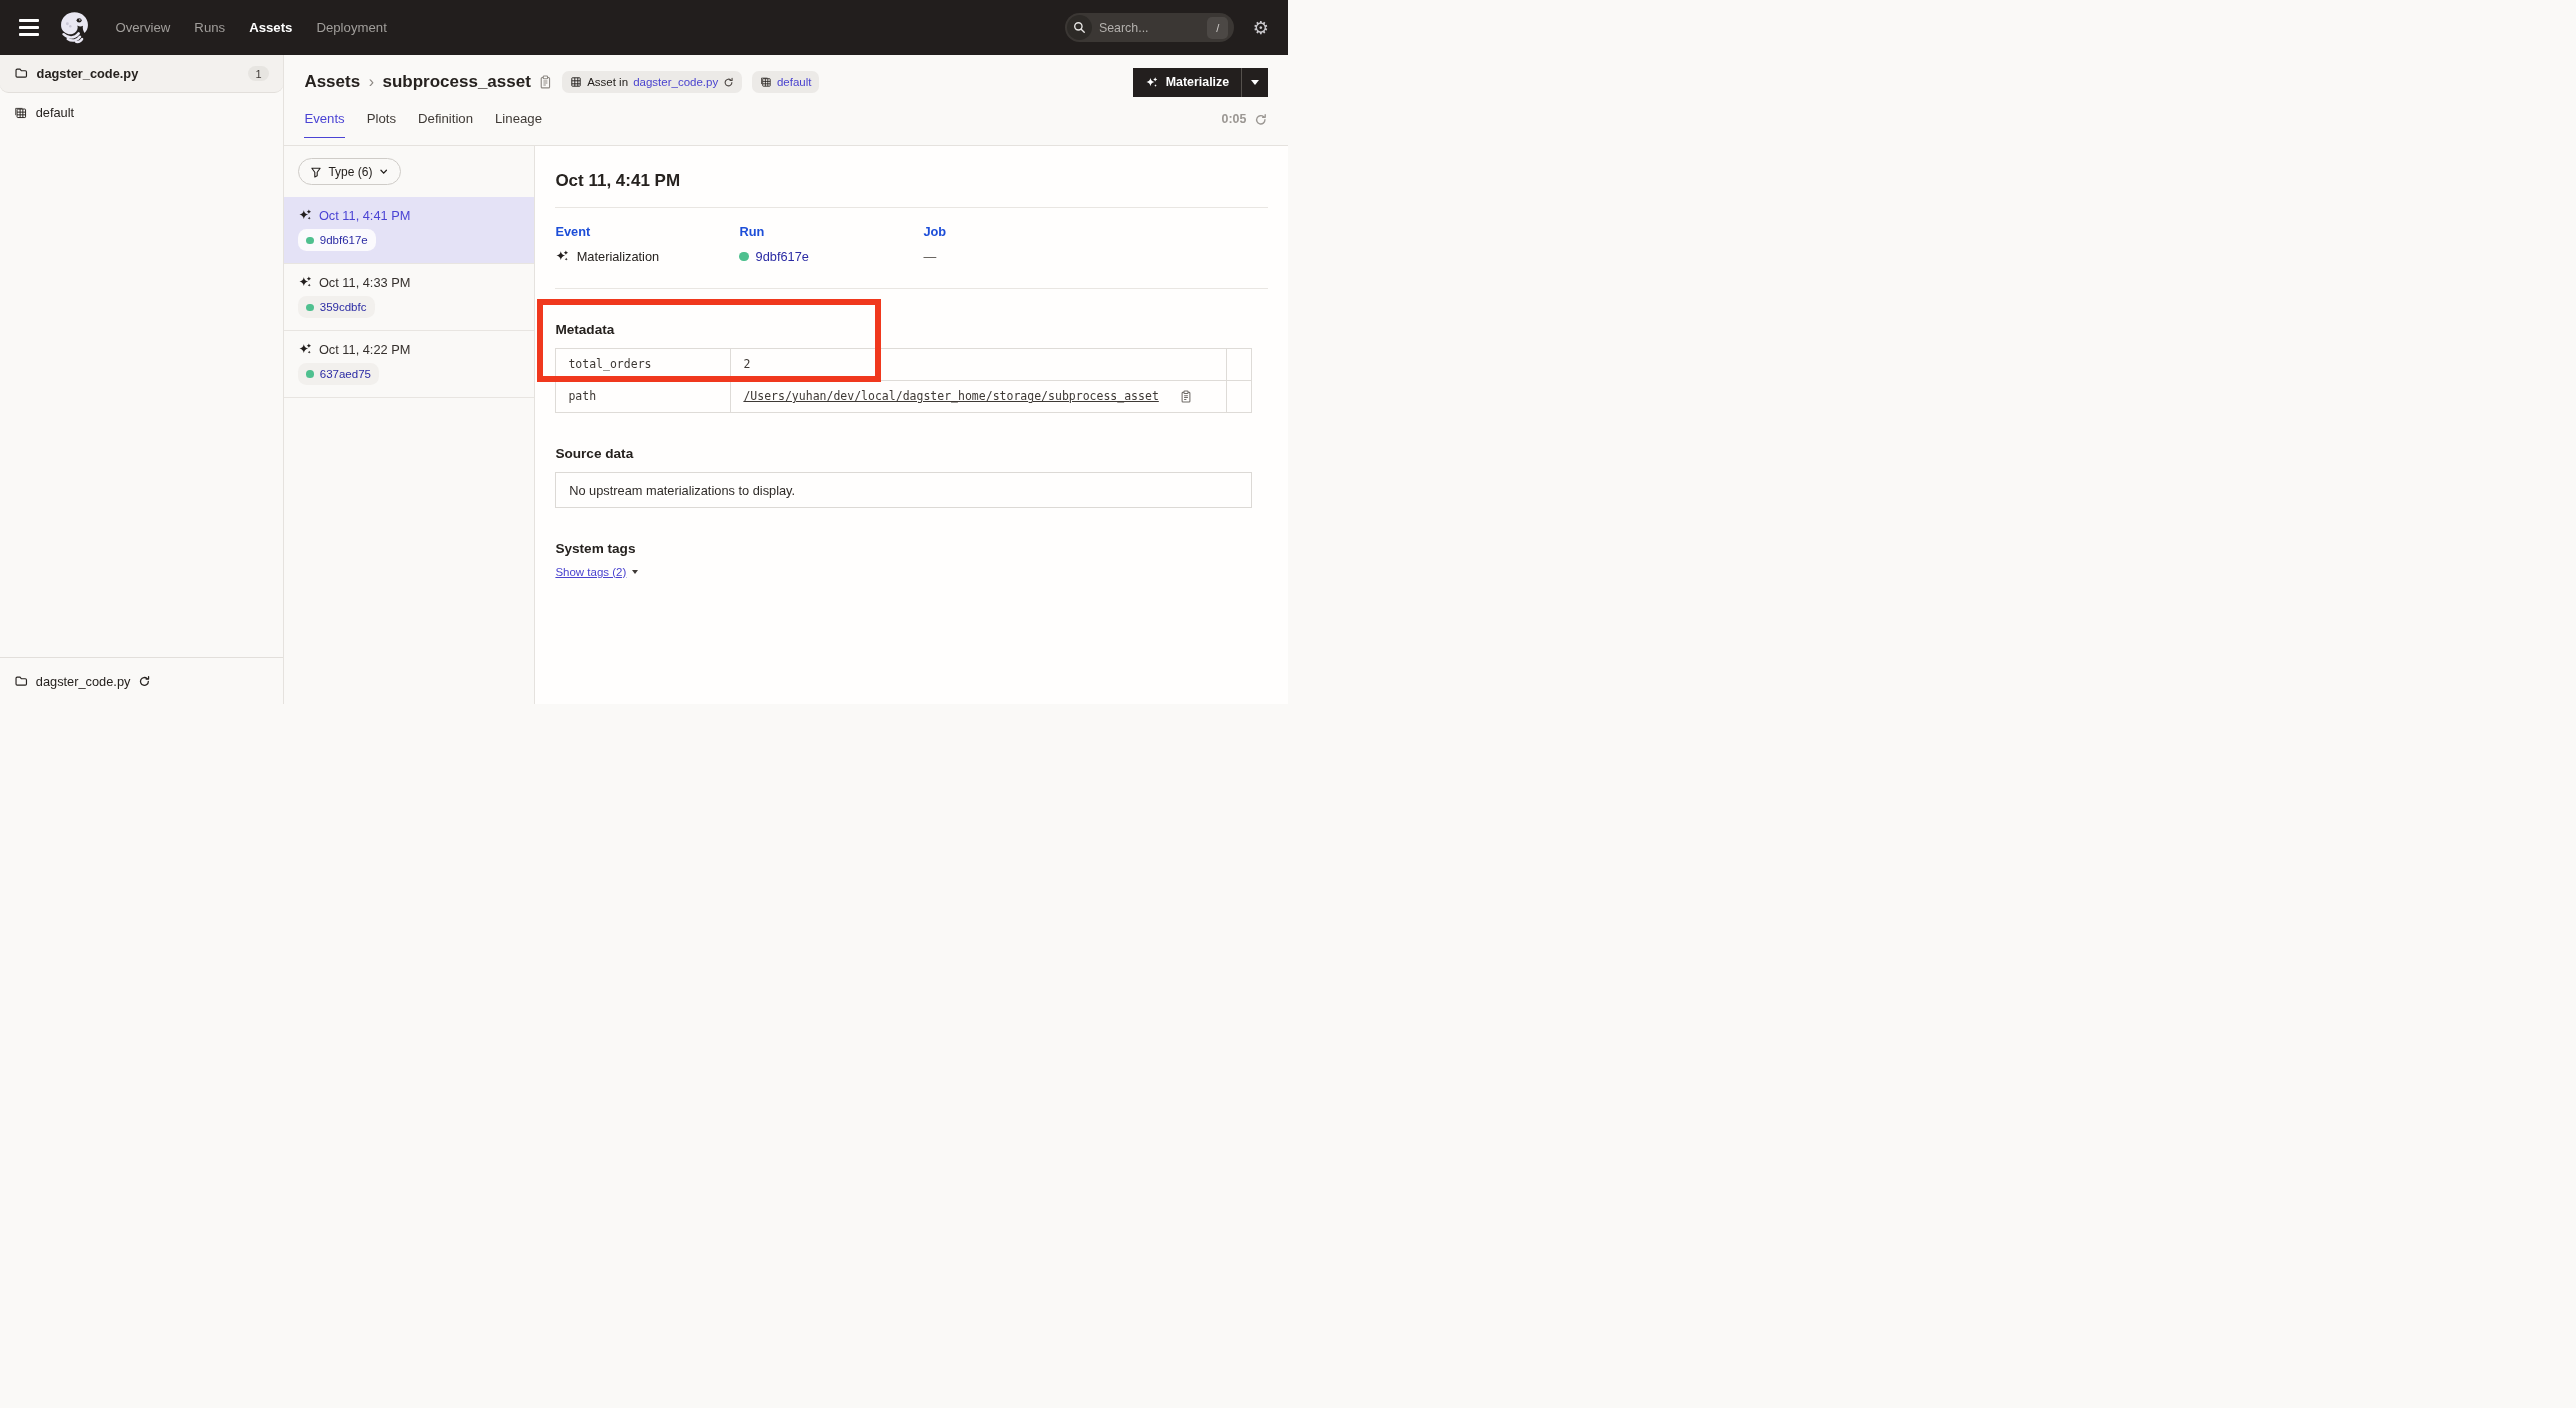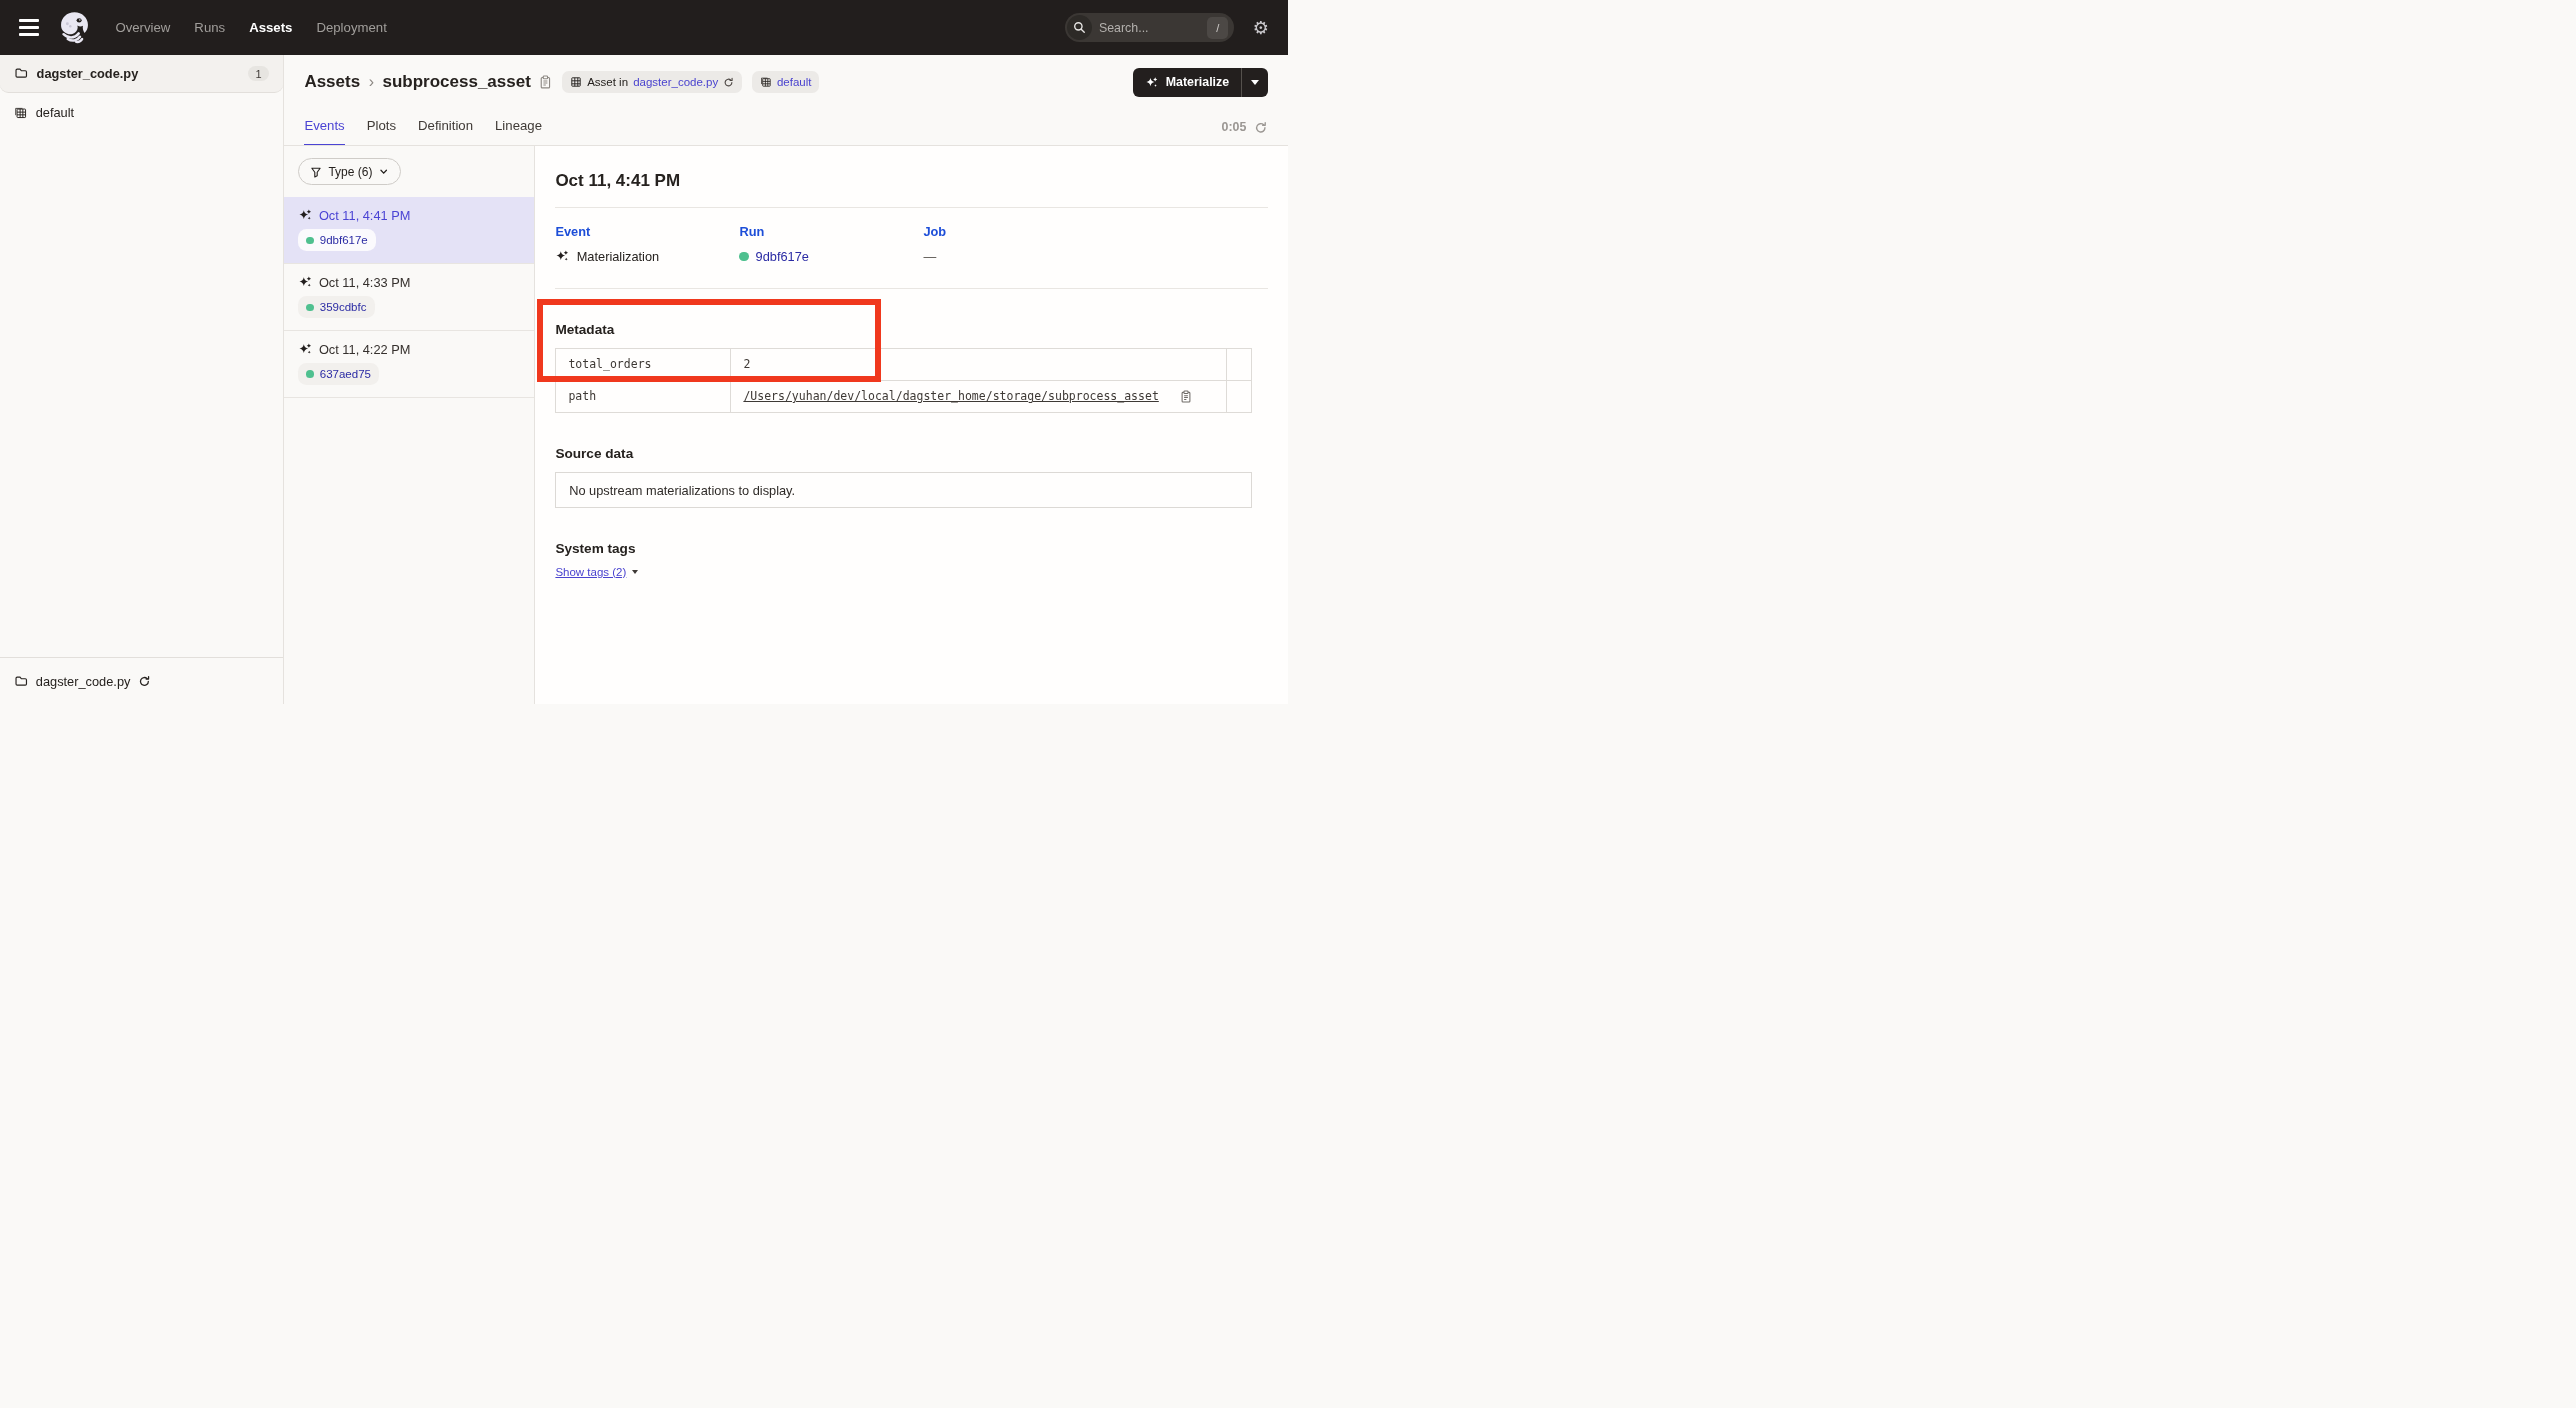--- a/index.html
+++ b/index.html
@@ -42,27 +42,27 @@
   
   .content { flex:1; display:flex; flex-direction:column; background:#faf9f7; min-width:0; }
   .page-header { display:flex; align-items:center; padding:12.8px 20.4px 7.7px 20.4px; gap:10.2px; }
   .breadcrumb { display:flex; align-items:center; font-size:17px; font-weight:700; color:#26221f; }
   .breadcrumb .root { cursor:pointer; }
   .breadcrumb .sep { color:#8d8984; font-weight:400; margin:0 8.5px; font-size:16px; }
   .copy-btn { margin-left:8.5px; color:#8d8984; cursor:pointer; }
   .pill { display:flex; align-items:center; gap:5.1px; background:#eceae7; border-radius:6.8px; height:22px; padding:0 7.7px; font-size:11.5px; color:#26221f; cursor:pointer; }
   .pill a { color:#4a43cf; text-decoration:none; }
   .pill .reload { color:#4a4440; }
-  .materialize { margin-left:auto; height:29px; border-radius:6px; background:#231f1e; color:#fff; display:flex; align-items:stretch; cursor:pointer; }
+  .materialize { margin-left:auto; height:29px; border-radius:0; background:#231f1e; color:#fff; display:flex; align-items:stretch; cursor:pointer; }
   .mat-main { display:flex; align-items:center; gap:6.8px; padding:0 12px; font-size:12.4px; font-weight:600; }
   .mat-sep { width:0.9px; background:#55514d; margin:0; }
   .mat-caret { width:25.6px; display:flex; align-items:center; justify-content:center; }
   .tri-down { width:0; height:0; border-left:4.3px solid transparent; border-right:4.3px solid transparent; border-top:5.1px solid #fff; }
 
-  .tabs-row { display:flex; align-items:flex-end; padding:0 20.4px; gap:22px; height:41px; }
+  .tabs-row { display:flex; align-items:center; padding:0 20.4px; gap:22px; height:41px; }
   .tab { font-size:13.2px; color:#3f3a36; padding-bottom:11px; border-bottom:1.7px solid transparent; cursor:pointer; }
   .tab.active { color:#4b44d4; border-bottom-color:#4b44d4; }
   .tabs-spacer { flex:1; }
   .timer { display:flex; align-items:center; gap:7.7px; color:#9b9793; font-size:12.4px; padding-bottom:11px;font-weight:bold; }
   .divider-h { height:0.9px; background:#e5e2de; }
 
   
   .body { flex:1; display:flex; position:relative; min-height:0; }
   .events-panel { width:251px; flex:none; border-right:0.9px solid #e5e2de; background:#faf9f7; }
   .filter-row { padding:12px 13.6px; }

